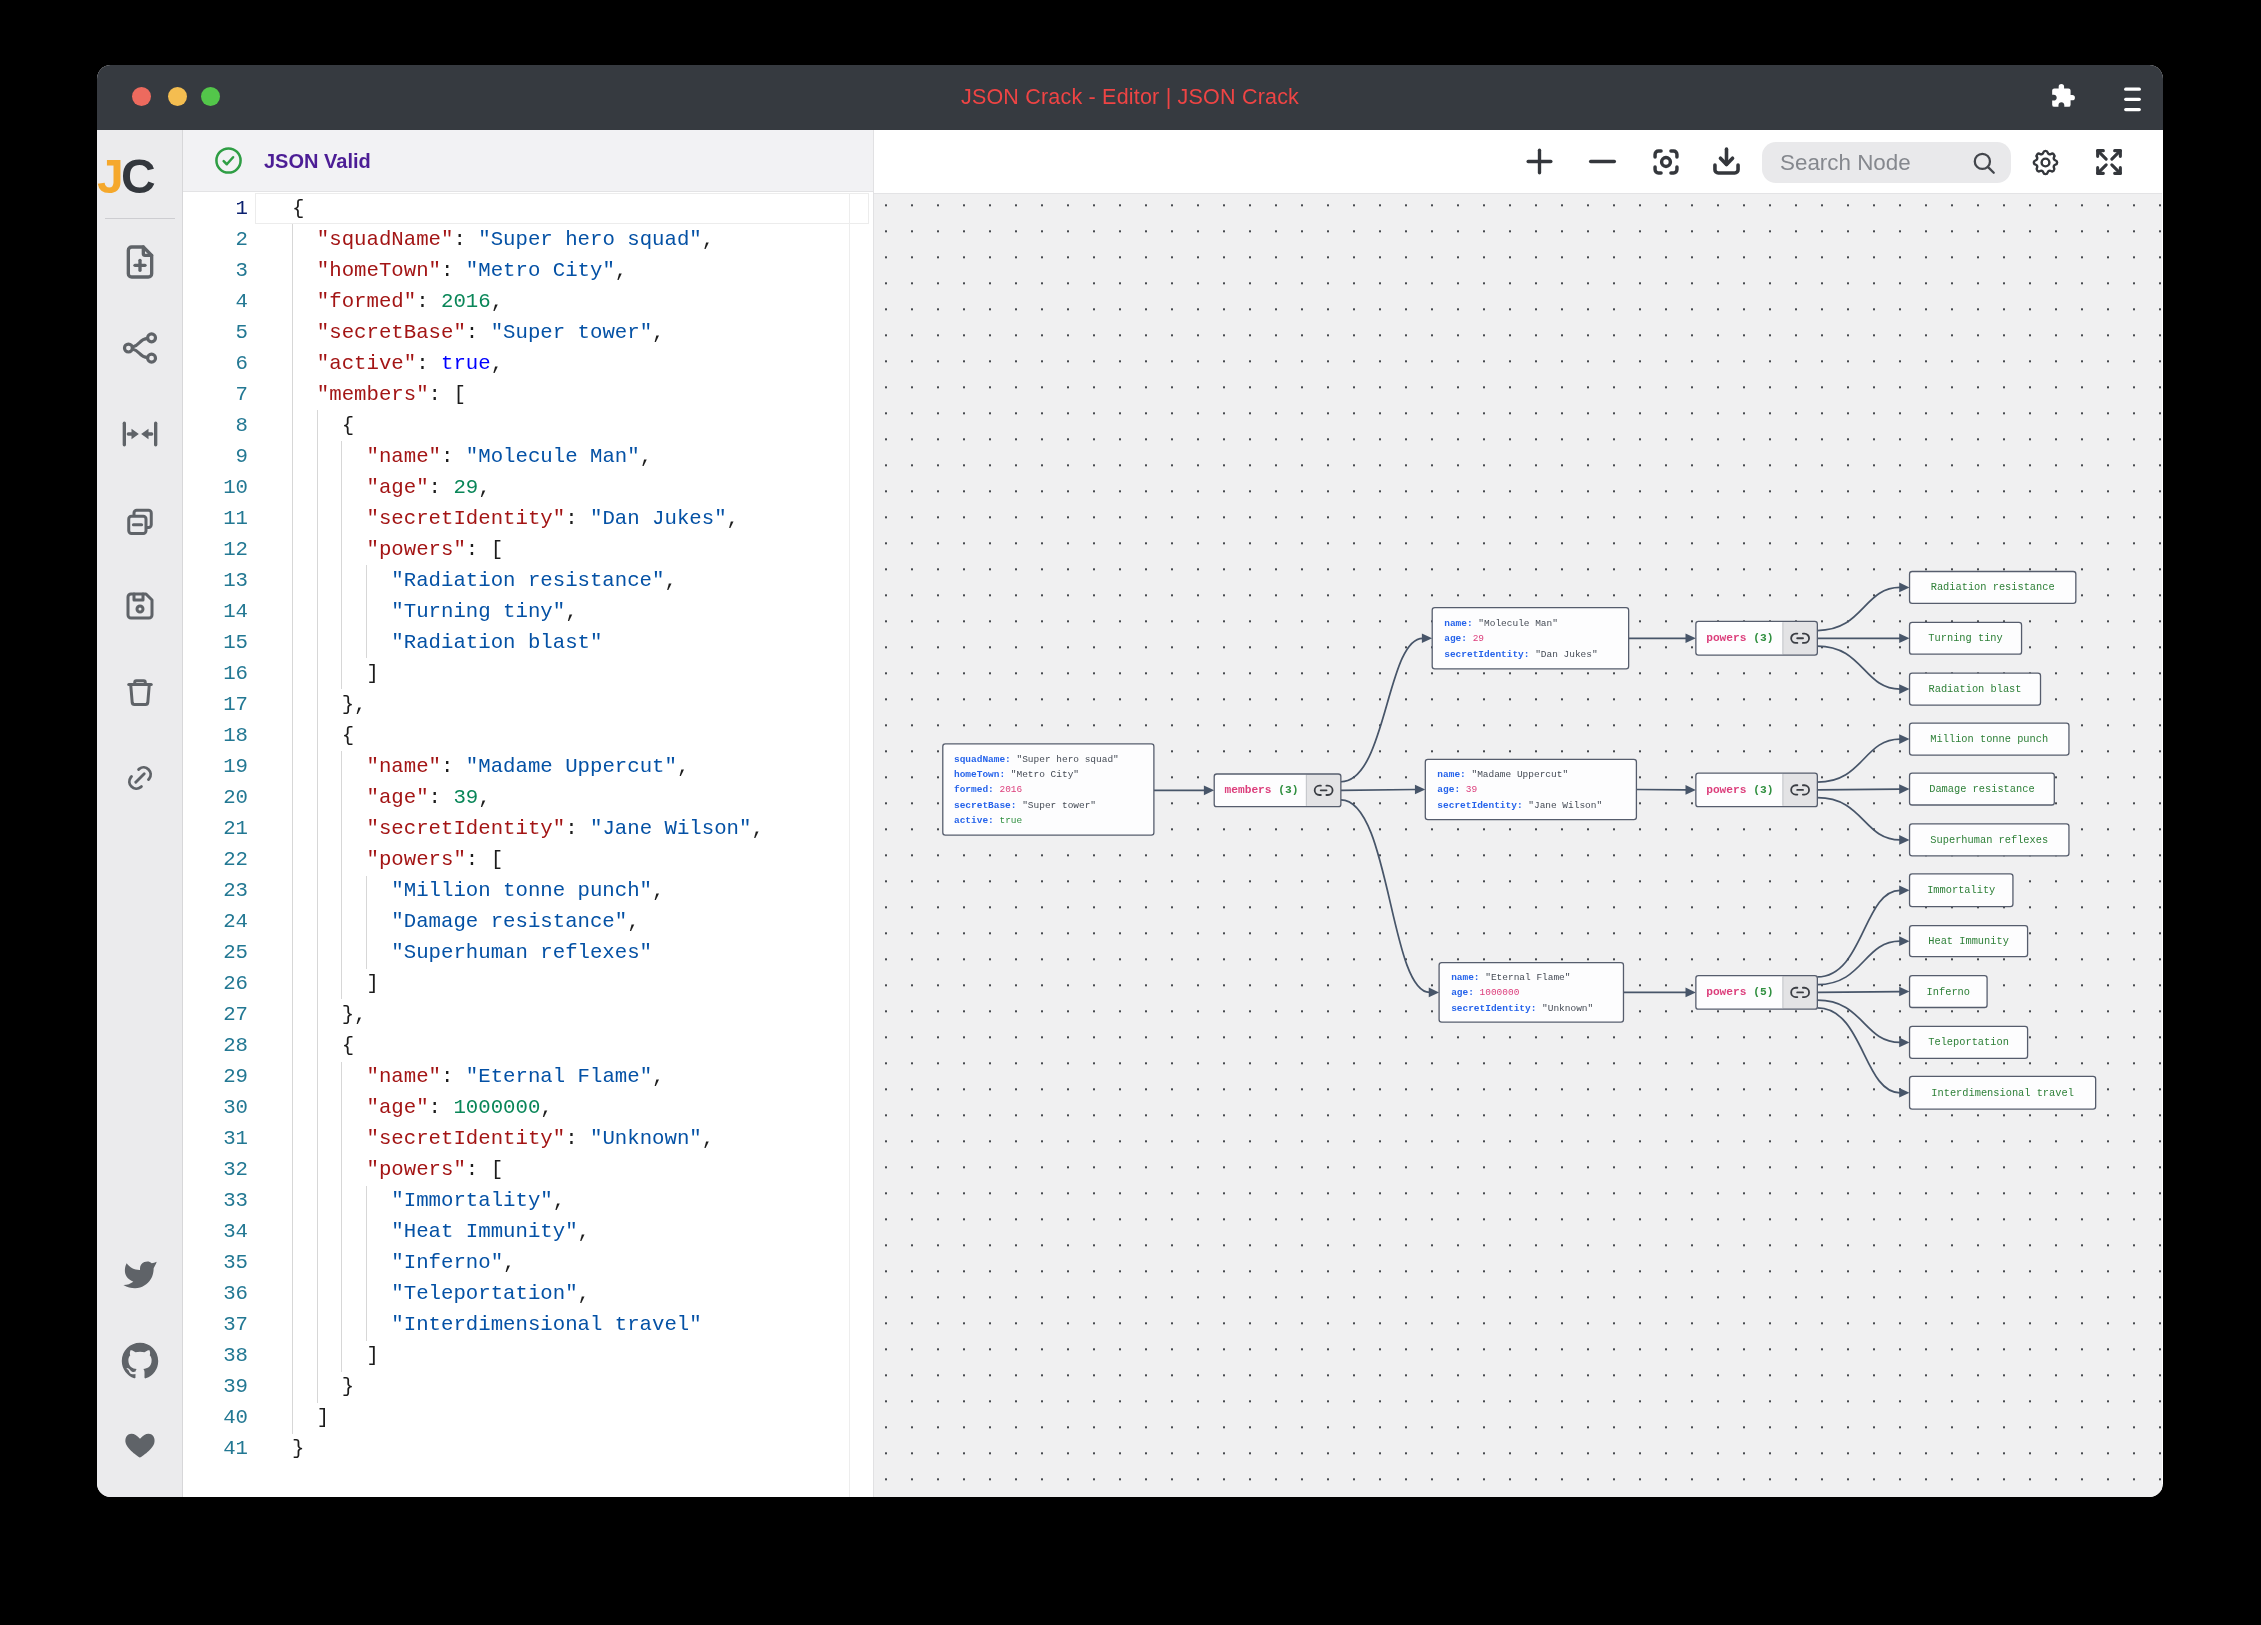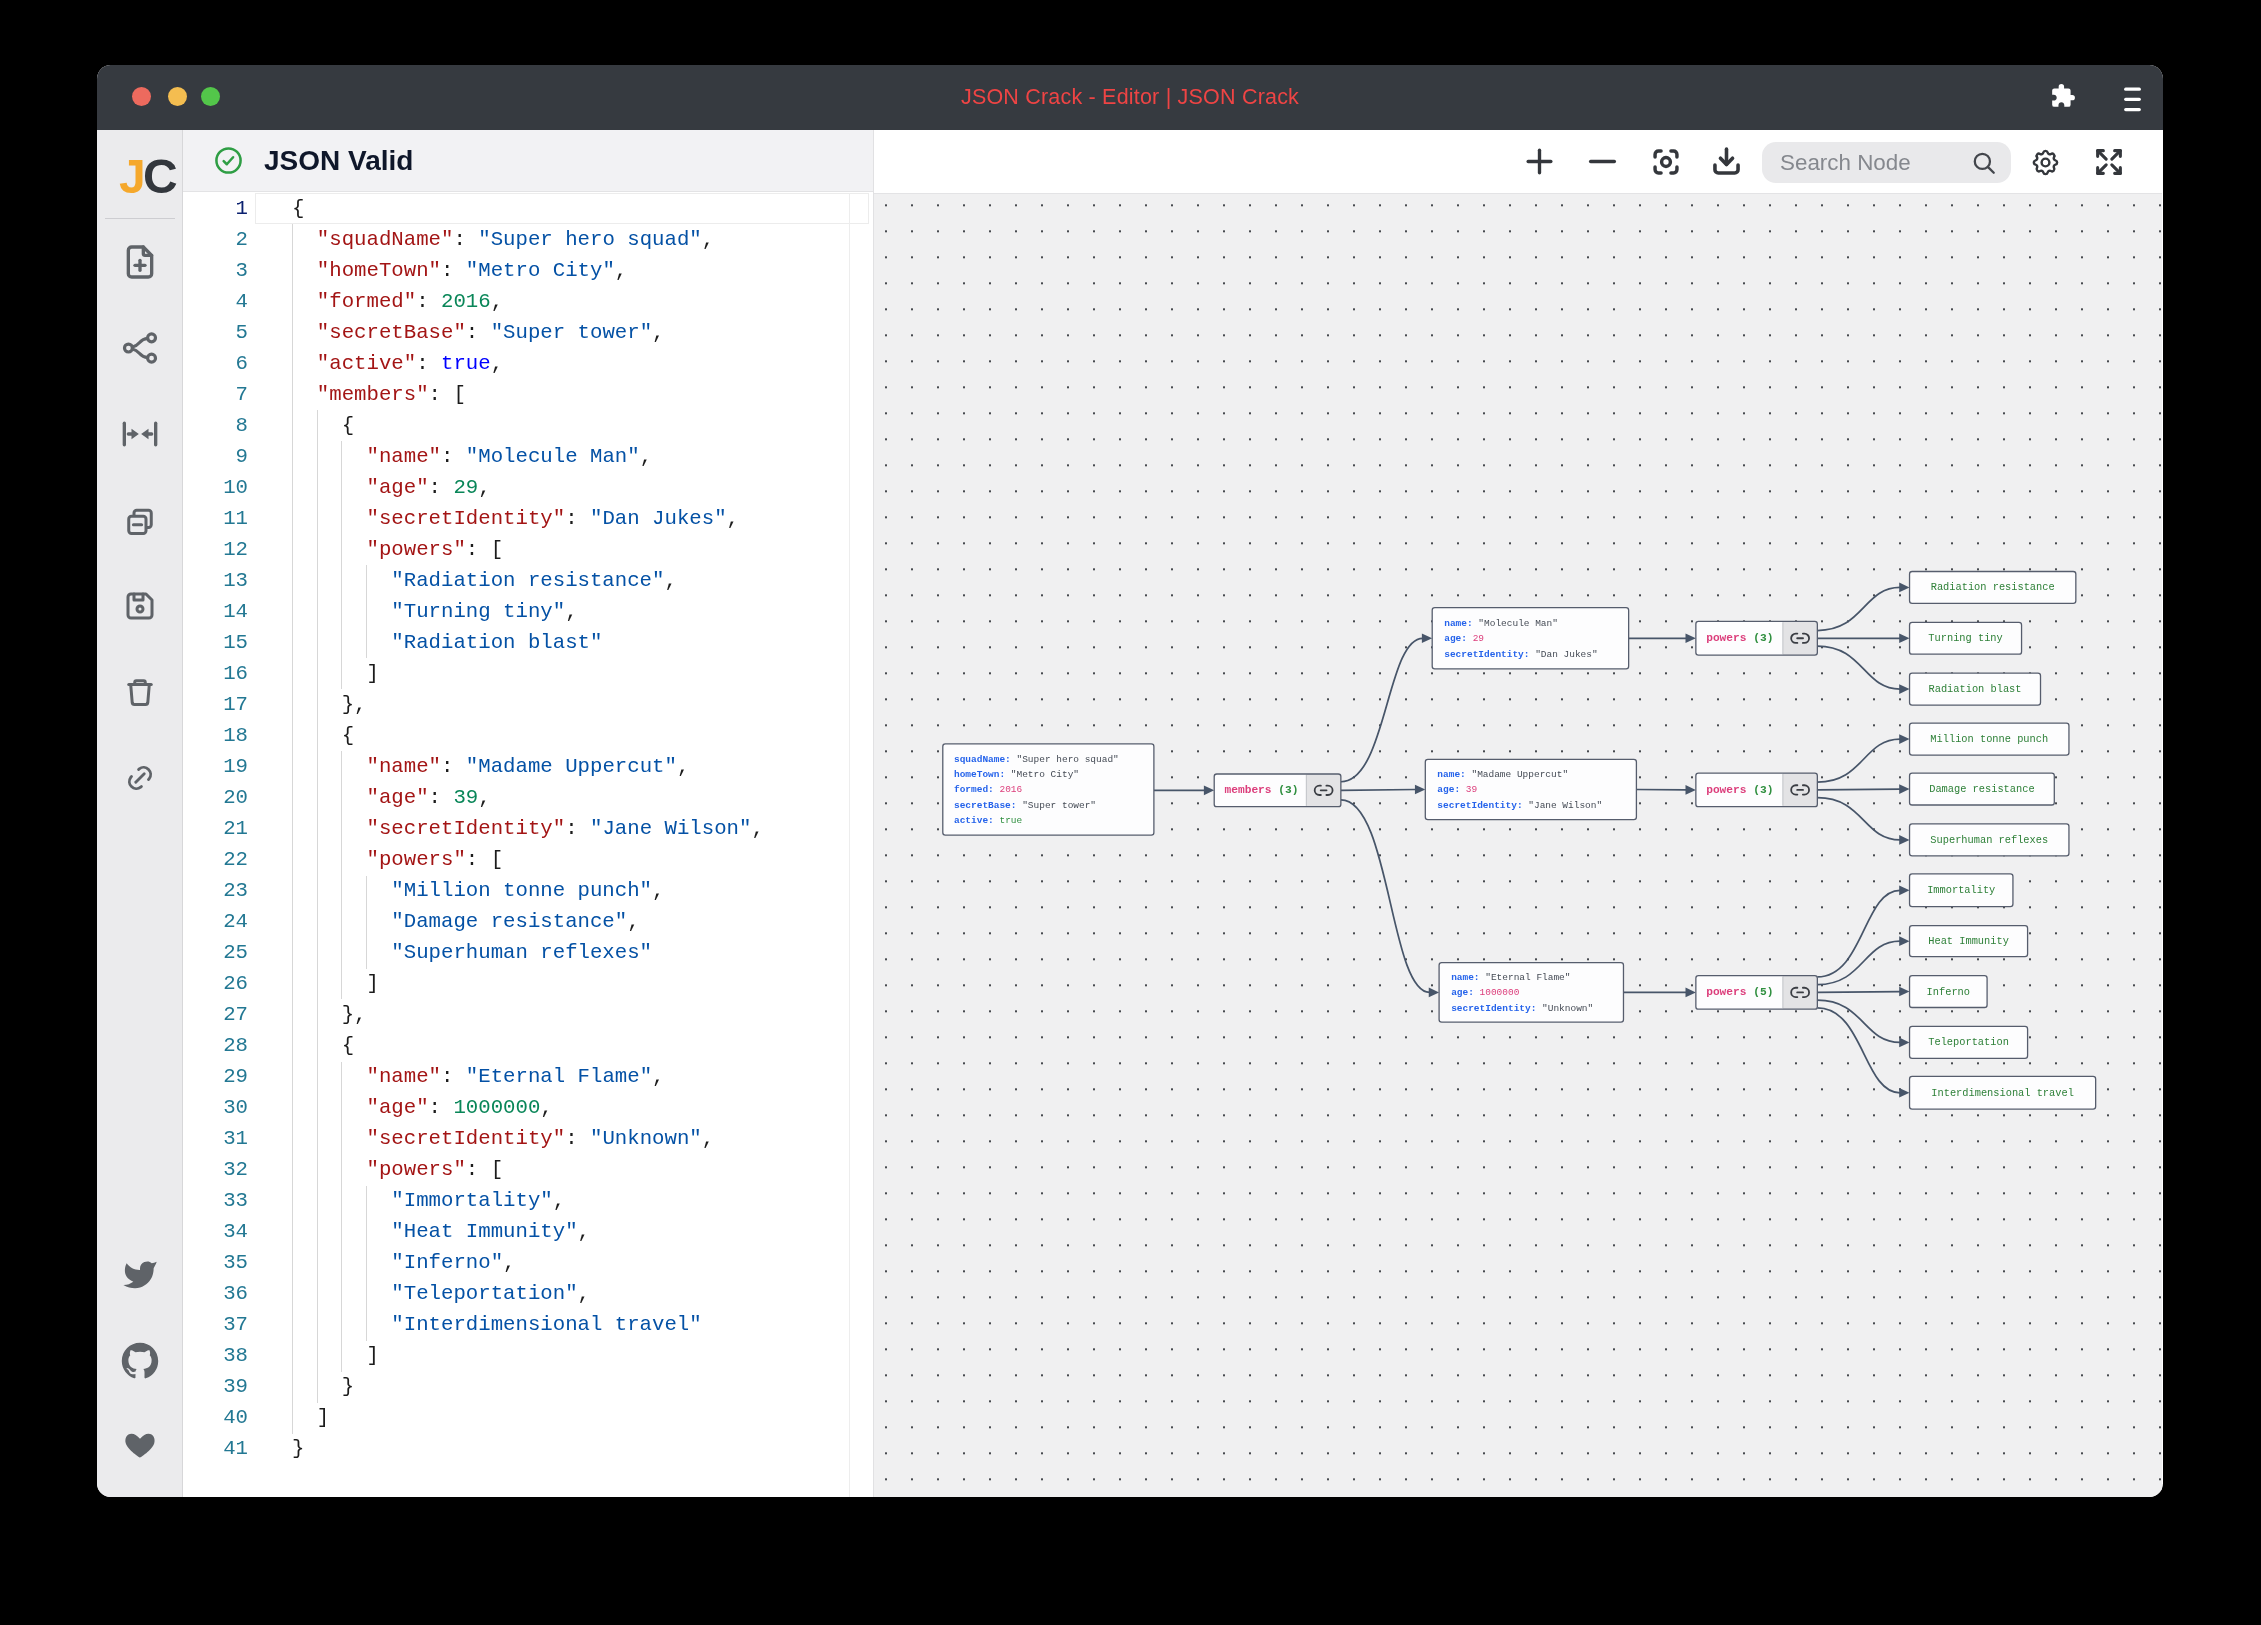--- a/index.html
+++ b/index.html
@@ -5,29 +5,29 @@
 * { margin:0; padding:0; box-sizing:border-box; }
 html,body { width:2261px; height:1625px; background:#000; overflow:hidden; }
 #win { position:absolute; left:97px; top:65px; width:2066px; height:1432px;
   background:#fff; border-radius:13.8px; overflow:hidden; font-family:"Liberation Sans",sans-serif; }
 #titlebar { position:absolute; left:0; top:0; width:100%; height:65px; background:#363a40; }
 .tl { position:absolute; top:22.4px; width:19px; height:19px; border-radius:50%; }
 #title { position:absolute; top:0; left:0; width:100%; height:65px; line-height:65px;
   text-align:center; color:#ef4444; font-size:21.5px; font-weight:500; letter-spacing:0.2px; }
 #sidebar { position:absolute; left:0; top:65px; width:86px; height:1367px; background:#ebebed;
   border-right:0.9px solid #d7d7d9; }
-#jc { position:absolute; left:16px; top:84px; width:68px; text-align:center;
+#jc { position:absolute; left:0; top:84px; width:68px; text-align:left;
   font-size:48px; font-weight:800; letter-spacing:-2.6px; color:#33373d; font-family:"Liberation Sans",sans-serif; }
 #jc .j { color:#f5a82c; }
 #jcline { position:absolute; left:7.8px; top:153px; width:70px; height:0.9px; background:#cdcdd1; }
 .sic { position:absolute; }
 #validbar { position:absolute; left:86px; top:65px; width:690px; height:62px; background:#f2f2f4;
   border-bottom:0.9px solid #e3e3e5; }
 #validbar svg { position:absolute; left:31px; top:16.4px; }
-#validbar .t { position:absolute; left:81px; top:0; line-height:62px; font-size:28px; font-weight:600; color:#0f172a; }
+#validbar .t { position:absolute; left:81px; top:0; line-height:62px; font-size:20px; font-weight:600; color:#4c1d95; }
 #editor { position:absolute; left:86px; top:128px; width:690px; height:1305px; background:#fff; }
 #lnums { position:absolute; left:0; top:0; width:65px; text-align:right;
   font-family:"Liberation Mono",monospace; font-size:20.7px; line-height:31px; color:#237893; white-space:pre; }
 #lnums .ln1 { color:#0b216f; }
 #code { position:absolute; left:109px; top:0; font-family:"Liberation Mono",monospace;
   font-size:20.7px; line-height:31px; color:#1c1c1c; white-space:pre; }
 #code .k { color:#a31515; }
 #code .s { color:#0451a5; }
 #code .n { color:#098658; }
 #code .b { color:#0000ff; }

